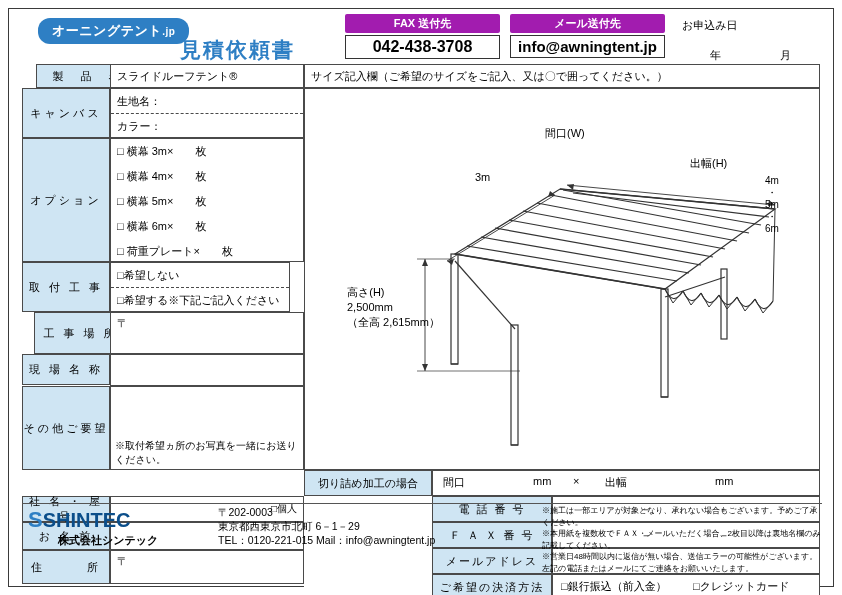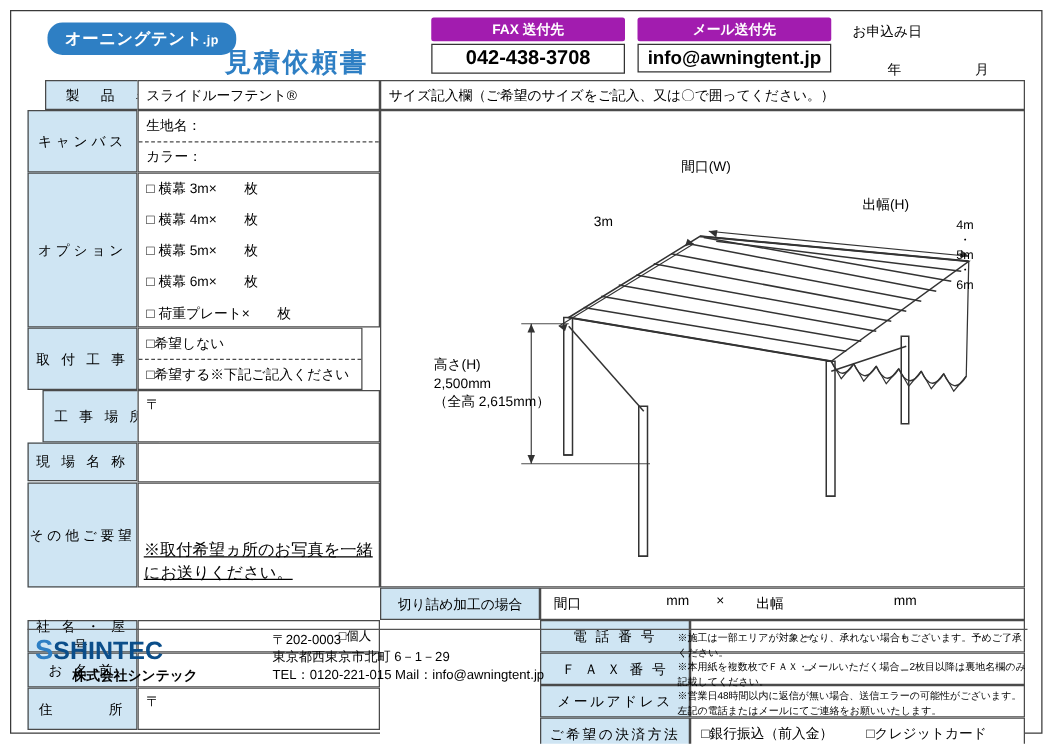--- a/index.html
+++ b/index.html
@@ -87,21 +87,21 @@
   .foot-logo {
     position:absolute; left:6px; top:4px; font-weight:bold; font-size:20px; color:#0b4e8a;
     letter-spacing:0px;
   }
   .foot-logo .mark { color:#2e7fc4; font-size:22px; }
   .foot-sub { position:absolute; left:36px; top:30px; font-size:11px; font-weight:bold; }
   .foot-addr { position:absolute; left:196px; top:2px; font-size:10.5px; line-height:14px; }
   .foot-notes { position:absolute; left:520px; top:2px; font-size:8px; line-height:11.5px; }
   .hr-foot { position:absolute; left:0; top:0; width:800px; border-top:1px solid #555; }
 
-  .tiny { font-size:13px;text-decoration:underline; }
+  .tiny { font-size:10px; }
   .vcenter { display:flex; align-items:center; }
   .hcenter { display:flex; justify-content:center; }
 </style>
 </head>
 <body>
 
 <div class="page">
 
   <div class="border-box"></div>
 

